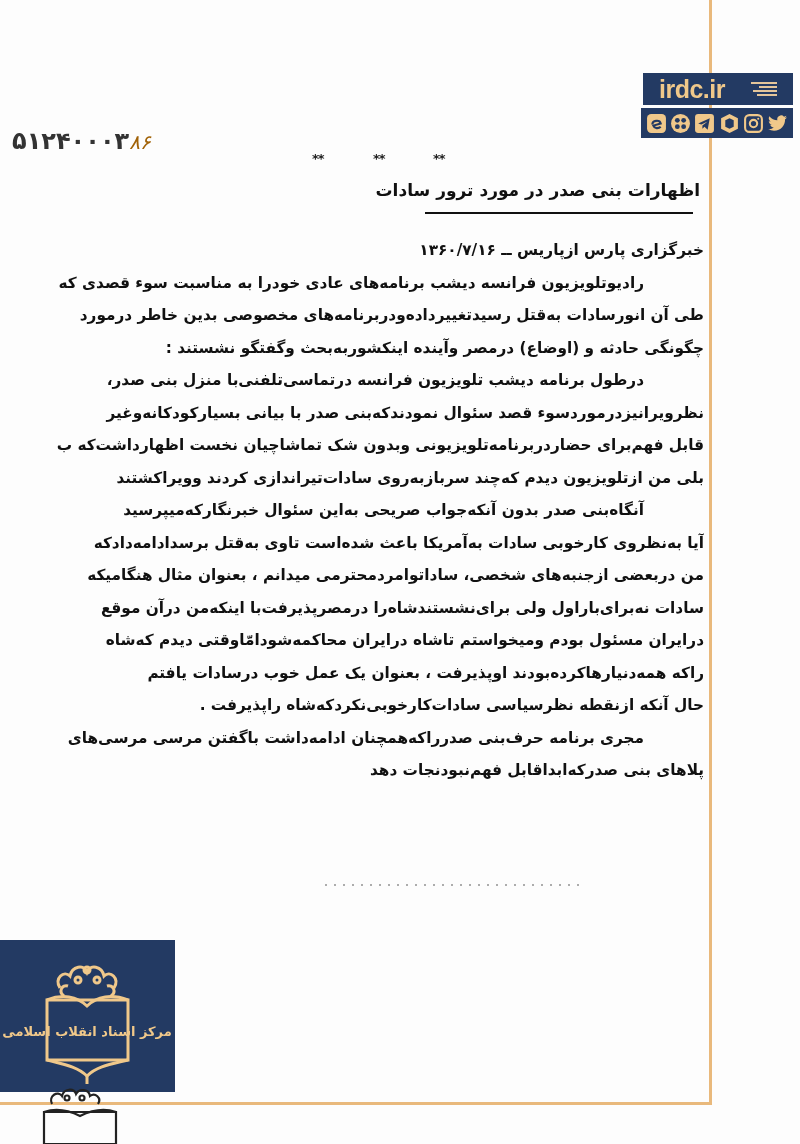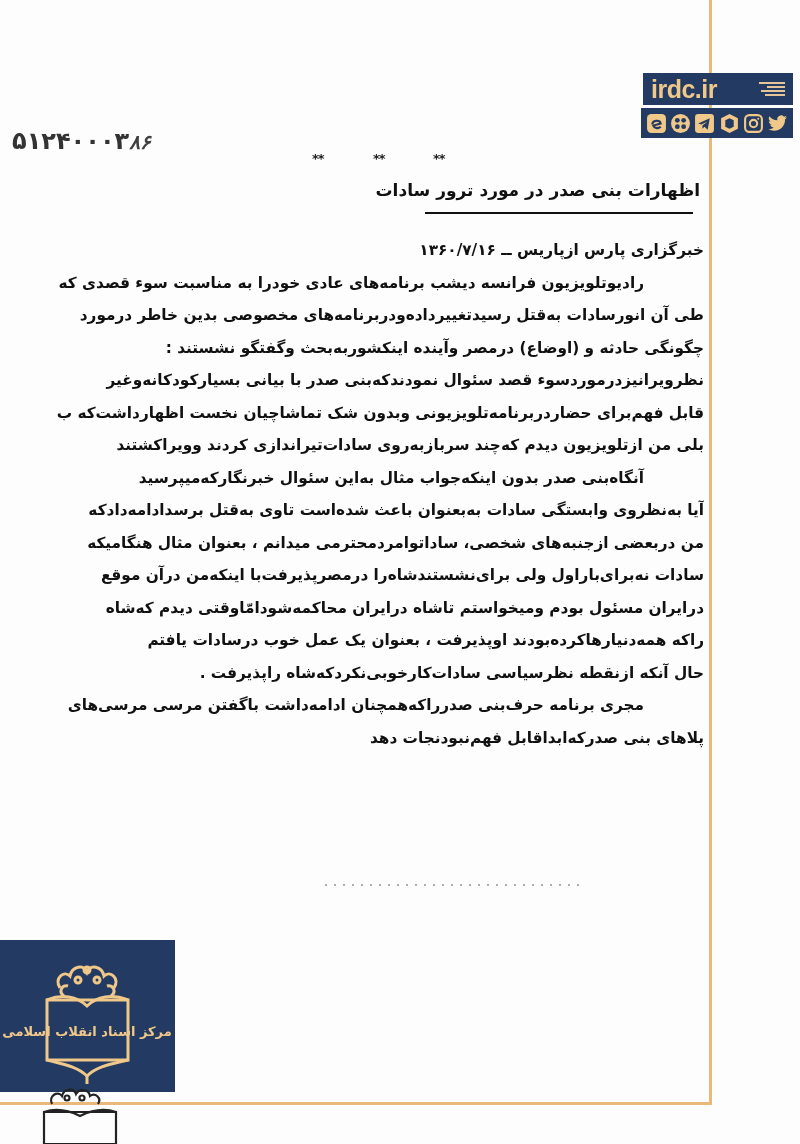--- a/index.html
+++ b/index.html
@@ -8,38 +8,38 @@
     background:#fdfdfd;
     font-family:"DejaVu Sans", sans-serif;
     color:#111;
   }
   .frame-v { position:absolute; left:709px; top:0; width:3px; height:1104px; background:#e9b97c; }
   .frame-h { position:absolute; left:0; top:1102px; width:712px; height:3px; background:#e9b97c; }
 
   .irdc-logo {
     position:absolute; left:643px; top:73px; width:150px; height:32px;
     background:#233a63; display:flex; align-items:center; justify-content:space-between;
-    padding:0 8px; box-sizing:border-box;
+    padding:0 16px; box-sizing:border-box;
   }
   .irdc-text { color:#f0c88a; font-family:"Liberation Sans", sans-serif; font-size:25px; font-weight:bold; letter-spacing:-0.5px; line-height:1; }
   .irdc-mini { display:flex; flex-direction:column; gap:2px; align-items:flex-end; }
   .irdc-mini span { display:block; height:2px; background:#e4c59a; }
 
   .social-bar {
     position:absolute; left:641px; top:108px; width:152px; height:30px;
     background:#233a63; display:flex; align-items:center; justify-content:space-around; padding:0 3px; box-sizing:border-box;
   }
   .social-bar .ic { width:21px; height:21px; display:flex; align-items:center; justify-content:center; }
   .social-bar svg { width:21px; height:21px; }
 
   .doc-number {
     position:absolute; left:12px; top:127px; font-family:"DejaVu Sans", sans-serif;
     font-size:24px; font-weight:bold; color:#333; direction:ltr; letter-spacing:1px;
   }
-  .doc-number .hand { font-weight:bold; font-style:italic; color:#404040; font-size:20px; }
+  .doc-number .hand { font-weight:normal; font-style:italic; color:#a16207; font-size:20px; }
 
   .stars { position:absolute; top:151px; left:0; width:800px; height:14px; }
   .stars span { position:absolute; font-size:13px; font-weight:bold; color:#222; letter-spacing:-1px; }
 
   .title {
     position:absolute; right:100px; top:180px; direction:rtl; font-size:17px; font-weight:bold;
     font-family:"DejaVu Sans", sans-serif; white-space:nowrap;text-align:center;
   }
   .title-rule { position:absolute; left:425px; top:212px; width:268px; height:2px; background:#111; }
 
@@ -129,25 +129,26 @@
 </div>
 
 <div class="title">اظهارات بنی صدر در مورد ترور سادات</div>
 <div class="title-rule"></div>
 
 <div class="body-text">
   <span class="line">خبرگزاری پارس ازپاریس ــ ۱۳۶۰/۷/۱۶</span>
   <span class="line indent">رادیوتلویزیون فرانسه دیشب برنامه‌های عادی خودرا به مناسبت سوء قصدی که</span>
   <span class="line">طی آن انورسادات به‌قتل رسیدتغییرداده‌ودربرنامه‌های مخصوصی بدین خاطر درمورد</span>
   <span class="line">چگونگی حادثه و (اوضاع) درمصر وآینده اینکشوربه‌بحث وگفتگو نشستند :</span>
+  <span class="line indent">درطول برنامه دیشب تلویزیون فرانسه درتماسی‌تلفنی‌با منزل بنی صدر،</span>
   <span class="line">نظرویرانیزدرموردسوء قصد سئوال نمودندکه‌بنی صدر با بیانی بسیارکودکانه‌وغیر</span>
   <span class="line">قابل فهم‌برای حضاردربرنامه‌تلویزیونی وبدون شک تماشاچیان نخست اظهارداشت‌که ب</span>
   <span class="line">بلی من ازتلویزیون دیدم که‌چند سربازبه‌روی سادات‌تیراندازی کردند وویراکشتند</span>
-  <span class="line indent">آنگاه‌بنی صدر بدون اینکه‌جواب مثال به‌این سئوال خبرنگارکه‌میپرسید</span>
-  <span class="line">آیا به‌نظروی وابستگی سادات به‌بعنوان باعث شده‌است تاوی به‌قتل برسدادامه‌دادکه</span>
+  <span class="line indent">آنگاه‌بنی صدر بدون آنکه‌جواب صریحی به‌این سئوال خبرنگارکه‌میپرسید</span>
+  <span class="line">آیا به‌نظروی کارخوبی سادات به‌آمریکا باعث شده‌است تاوی به‌قتل برسدادامه‌دادکه</span>
   <span class="line">من دربعضی ازجنبه‌های شخصی، ساداتوامردمحترمی میدانم ، بعنوان مثال هنگامیکه</span>
   <span class="line">سادات نه‌برای‌باراول ولی برای‌نشستند‌شاه‌را درمصرپذیرفت‌با اینکه‌من درآن موقع</span>
   <span class="line">درایران مسئول بودم ومیخواستم تاشاه درایران محاکمه‌شودامّاوقتی دیدم که‌شاه</span>
   <span class="line">راکه همه‌دنیارهاکرده‌بودند اوپذیرفت ، بعنوان یک عمل خوب درسادات یافتم</span>
   <span class="line">حال آنکه ازنقطه نظرسیاسی سادات‌کارخوبی‌نکردکه‌شاه راپذیرفت .</span>
   <span class="line indent">مجری برنامه حرف‌بنی صدرراکه‌همچنان ادامه‌داشت باگفتن مرسی مرسی‌های</span>
   <span class="line">پلاهای بنی صدرکه‌ابداقابل فهم‌نبودنجات دهد</span>
 </div>
 
 <div class="faint-line"></div>

